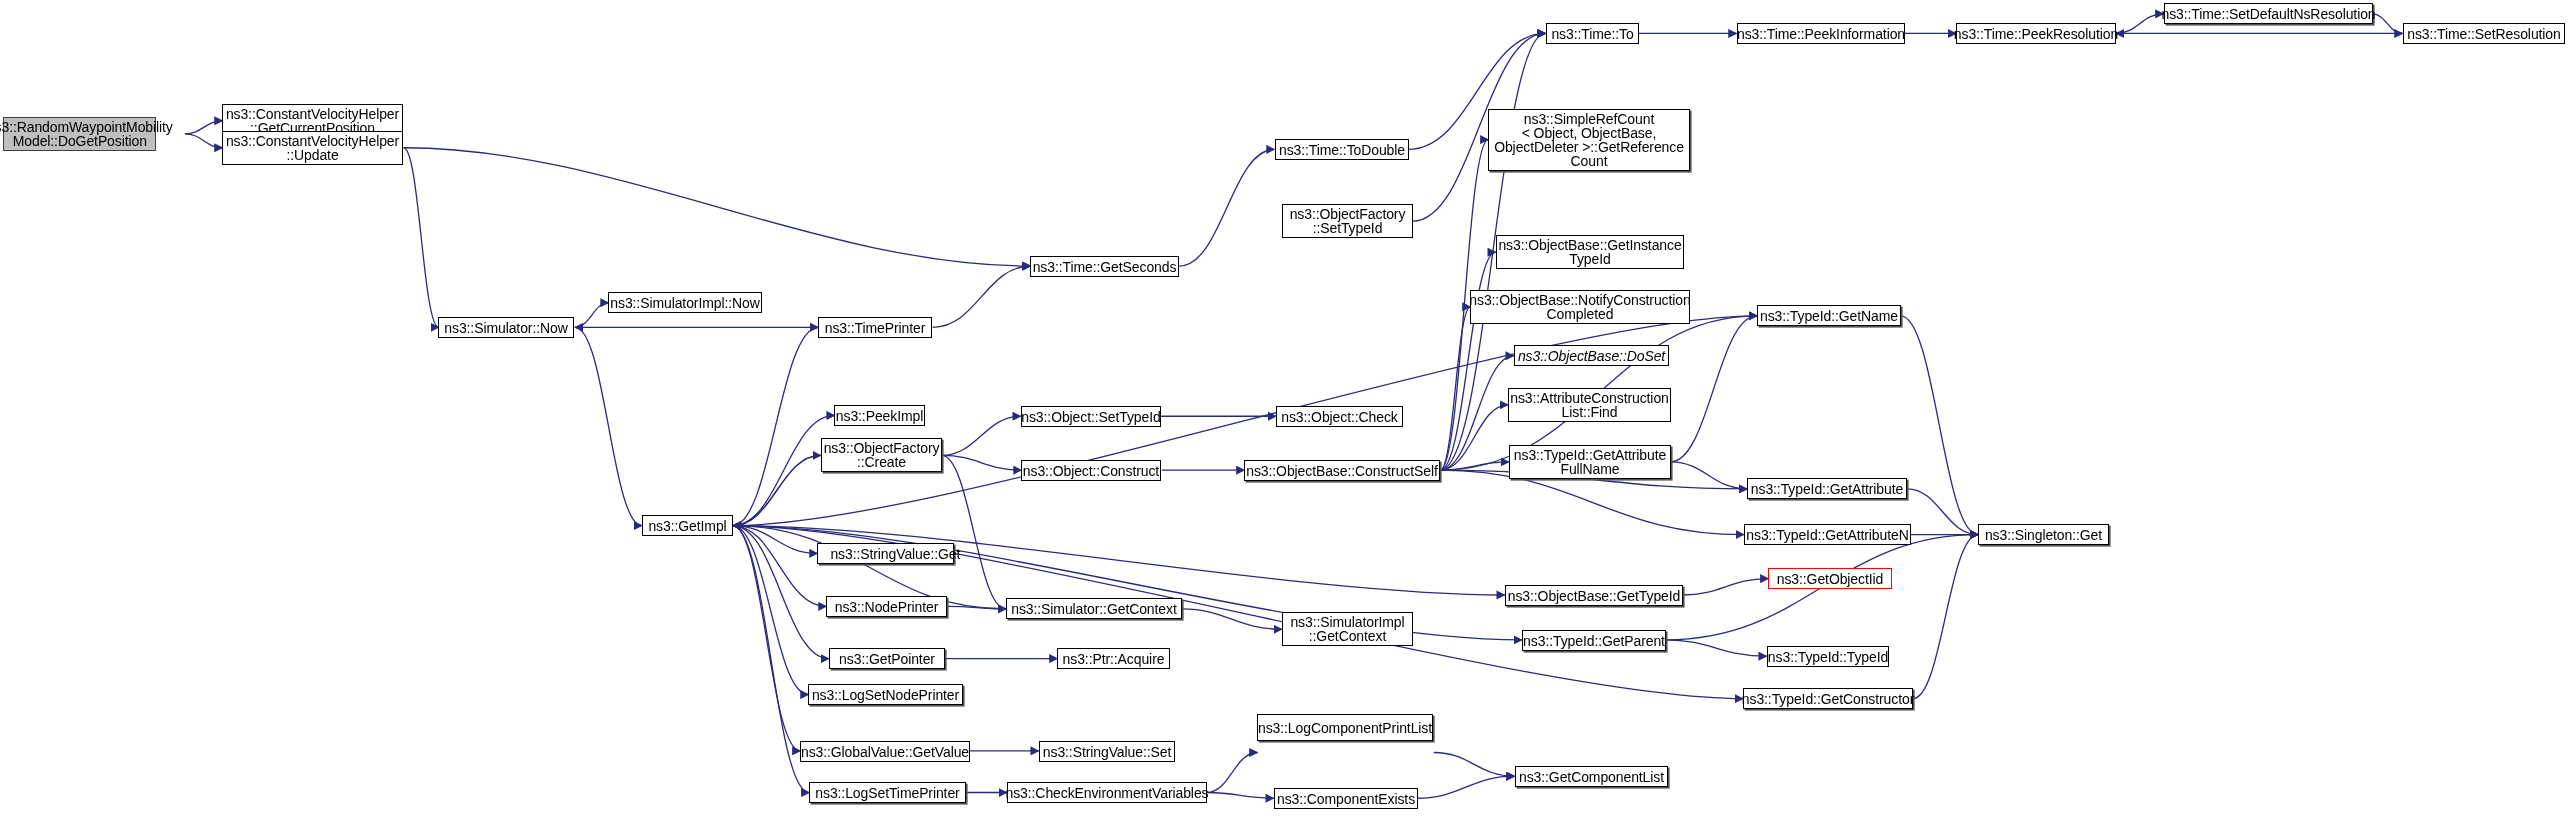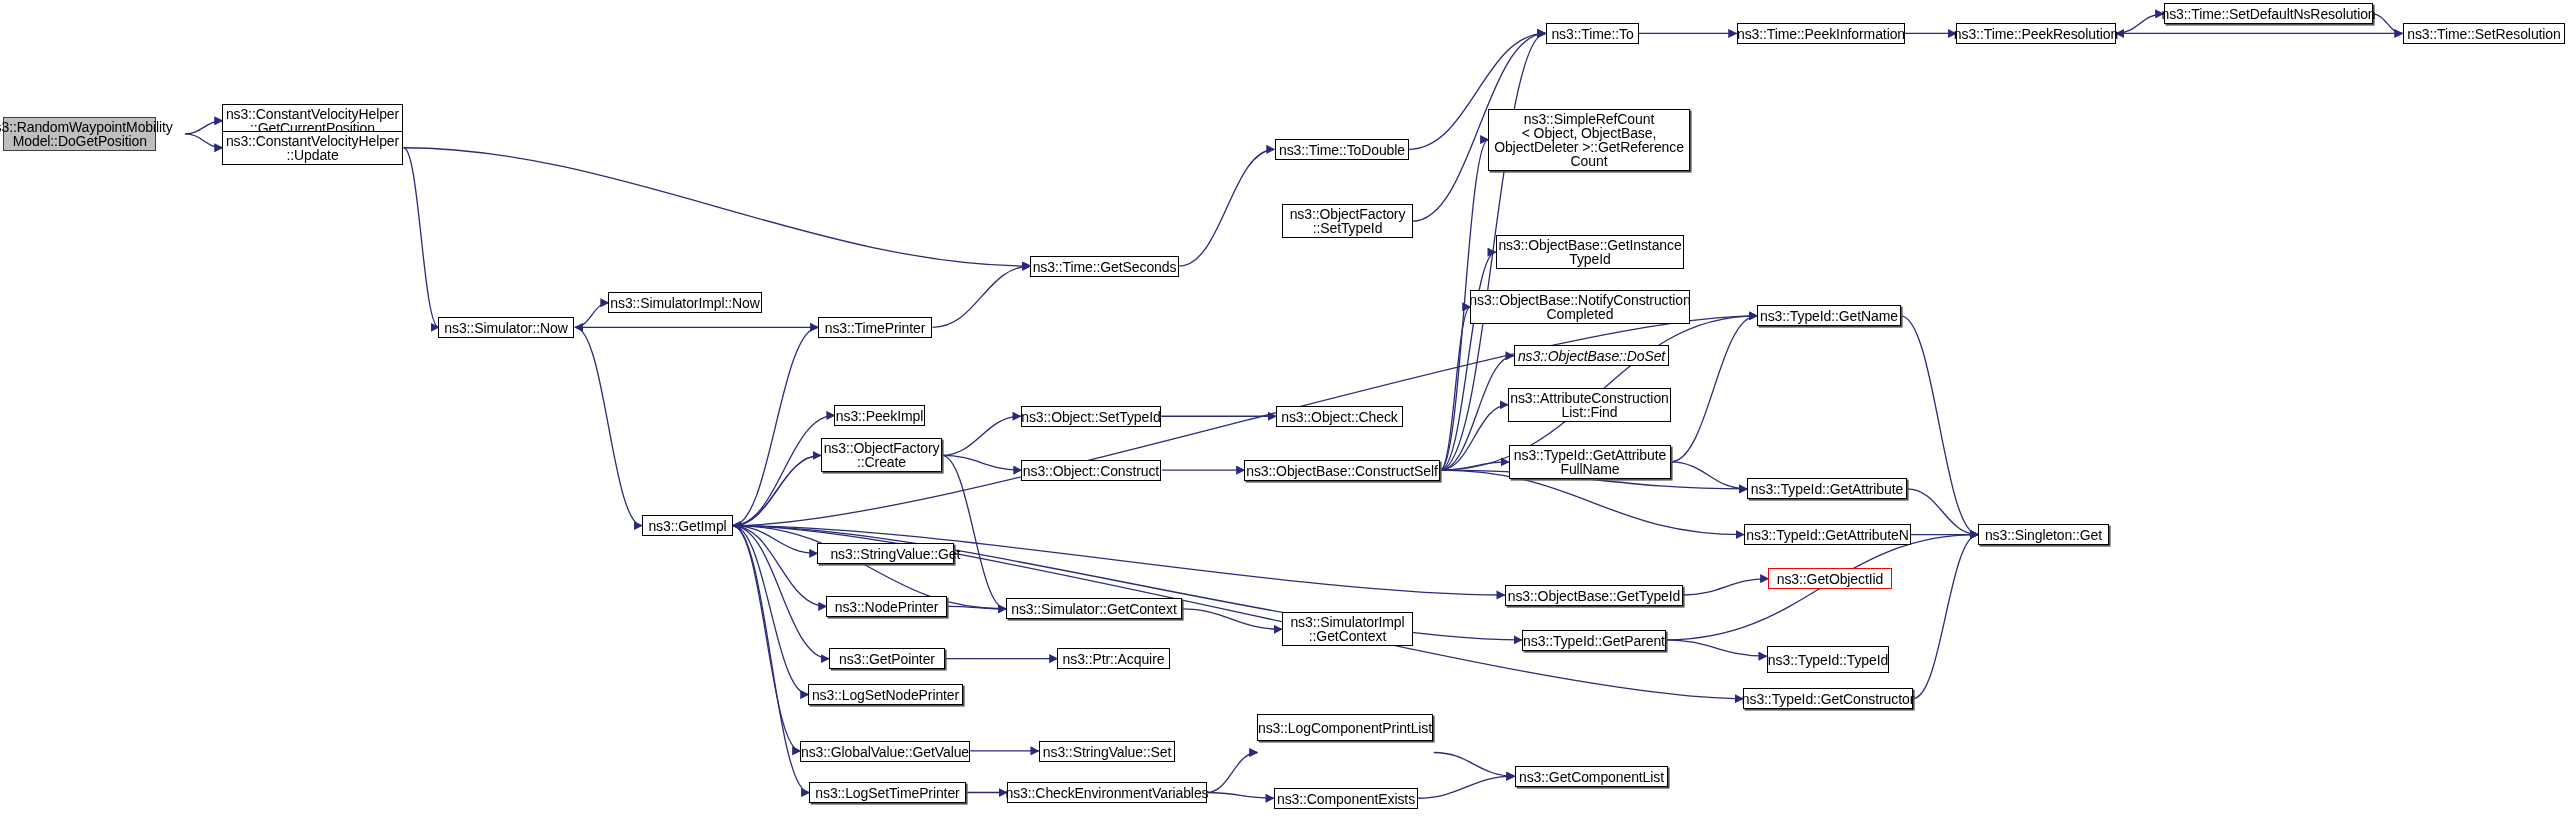--- a/index.html
+++ b/index.html
@@ -150,21 +150,21 @@
 List::Find</div>
       <div class="node shadow" style="left: 1509px; top: 445px; width: 162px; height: 34px;">ns3::TypeId::GetAttribute
 FullName</div>
       <div class="node shadow" style="left: 1757px; top: 305px; width: 144px; height: 21px;">ns3::TypeId::GetName</div>
       <div class="node shadow" style="left: 1747px; top: 478px; width: 160px; height: 21px;">ns3::TypeId::GetAttribute</div>
       <div class="node" style="left: 1744px; top: 524px; width: 167px; height: 21px;">ns3::TypeId::GetAttributeN</div>
       <div class="node shadow" style="left: 1978px; top: 524px; width: 131px; height: 21px;">ns3::Singleton::Get</div>
       <div class="node shadow" style="left: 1505px; top: 585px; width: 178px; height: 21px;">ns3::ObjectBase::GetTypeId</div>
       <div class="node missing" style="left: 1768px; top: 568px; width: 124px; height: 21px;">ns3::GetObjectIid</div>
       <div class="node shadow" style="left: 1522px; top: 630px; width: 144px; height: 21px;">ns3::TypeId::GetParent</div>
-      <div class="node" style="left: 1767px; top: 646px; width: 122px; height: 27px;">ns3::TypeId::TypeId</div>
+      <div class="node" style="left: 1767px; top: 646px; width: 122px; height: 21px;">ns3::TypeId::TypeId</div>
       <div class="node shadow" style="left: 1743px; top: 688px; width: 170px; height: 21px;">ns3::TypeId::GetConstructor</div>
       <div class="node" style="left: 642px; top: 515px; width: 91px; height: 21px;">ns3::GetImpl</div>
       <div class="node" style="left: 834px; top: 405px; width: 91px; height: 21px;">ns3::PeekImpl</div>
       <div class="node shadow" style="left: 821px; top: 438px; width: 121px; height: 34px;">ns3::ObjectFactory
 ::Create</div>
       <div class="node" style="left: 1021px; top: 406px; width: 140px; height: 21px;">ns3::Object::SetTypeId</div>
       <div class="node" style="left: 1021px; top: 460px; width: 140px; height: 21px;">ns3::Object::Construct</div>
       <div class="node" style="left: 1276px; top: 406px; width: 127px; height: 21px;">ns3::Object::Check</div>
       <div class="node shadow" style="left: 1244px; top: 460px; width: 196px; height: 21px;">ns3::ObjectBase::ConstructSelf</div>
       <div class="node shadow" style="left: 817px; top: 543px; width: 137px; height: 21px; padding-left: 23px;">ns3::StringValue::Get</div>

